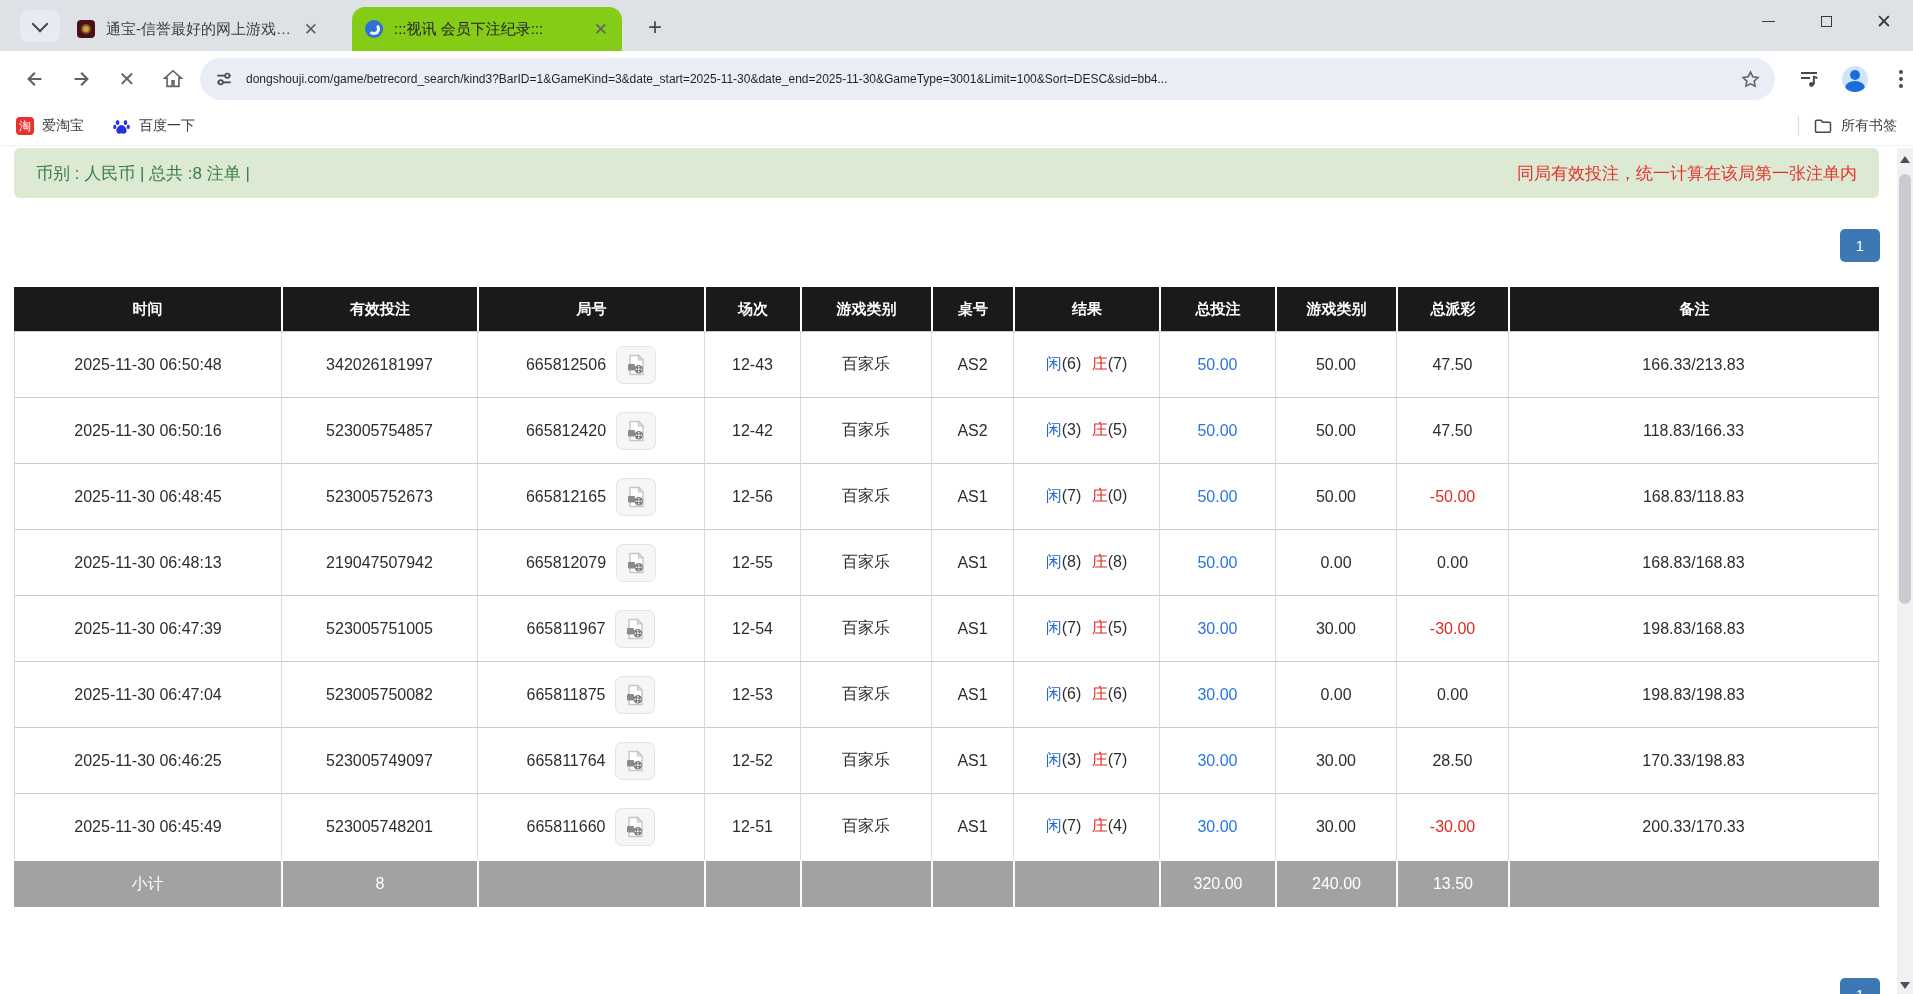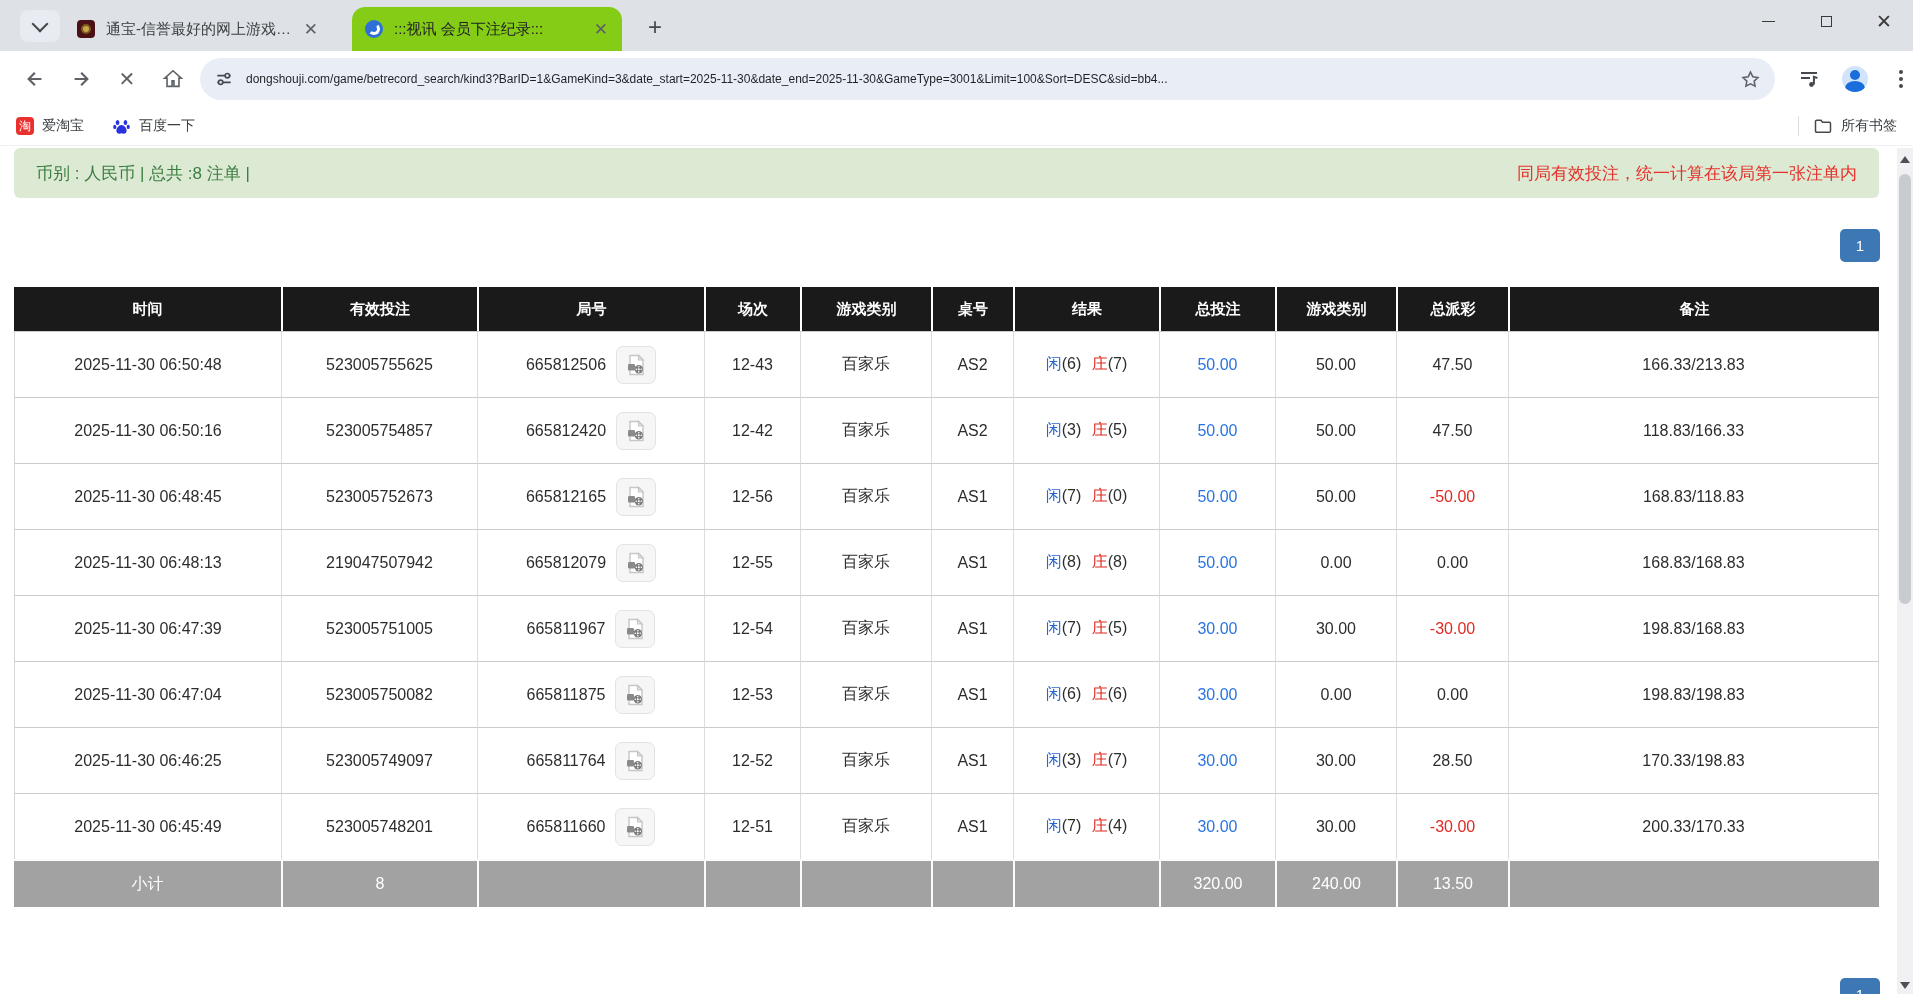--- a/index.html
+++ b/index.html
@@ -249,21 +249,21 @@
         <th>结果</th>
         <th>总投注</th>
         <th>游戏类别</th>
         <th>总派彩</th>
         <th>备注</th>
       </tr>
     </thead>
     <tbody>
   <tr>
     <td class="c-time">2025-11-30 06:50:48</td>
-    <td class="c-bet">523005755625</td>
+    <td class="c-bet">342026181997</td>
     <td>
       <div class="round-wrap">
         <span class="round-num">665812506</span>
         <button class="video-btn">
           <svg width="24" height="24" viewBox="0 0 24 24">
             <path d="M6 2.5h8.5L19 7v14.5H6z" fill="#fff" stroke="#c6c6c6" stroke-width="1.4"></path>
             <path d="M14.5 2.5L19 7h-4.5z" fill="#e4e4e4" stroke="#c6c6c6" stroke-width="1.2"></path>
             <rect x="4" y="11" width="7" height="6.5" rx="1.2" fill="#8a8a8a"></rect>
             <circle cx="14.8" cy="16.2" r="4.2" fill="#7d7d7d"></circle>
             <circle cx="14.8" cy="16.2" r="1" fill="#fff"></circle>

